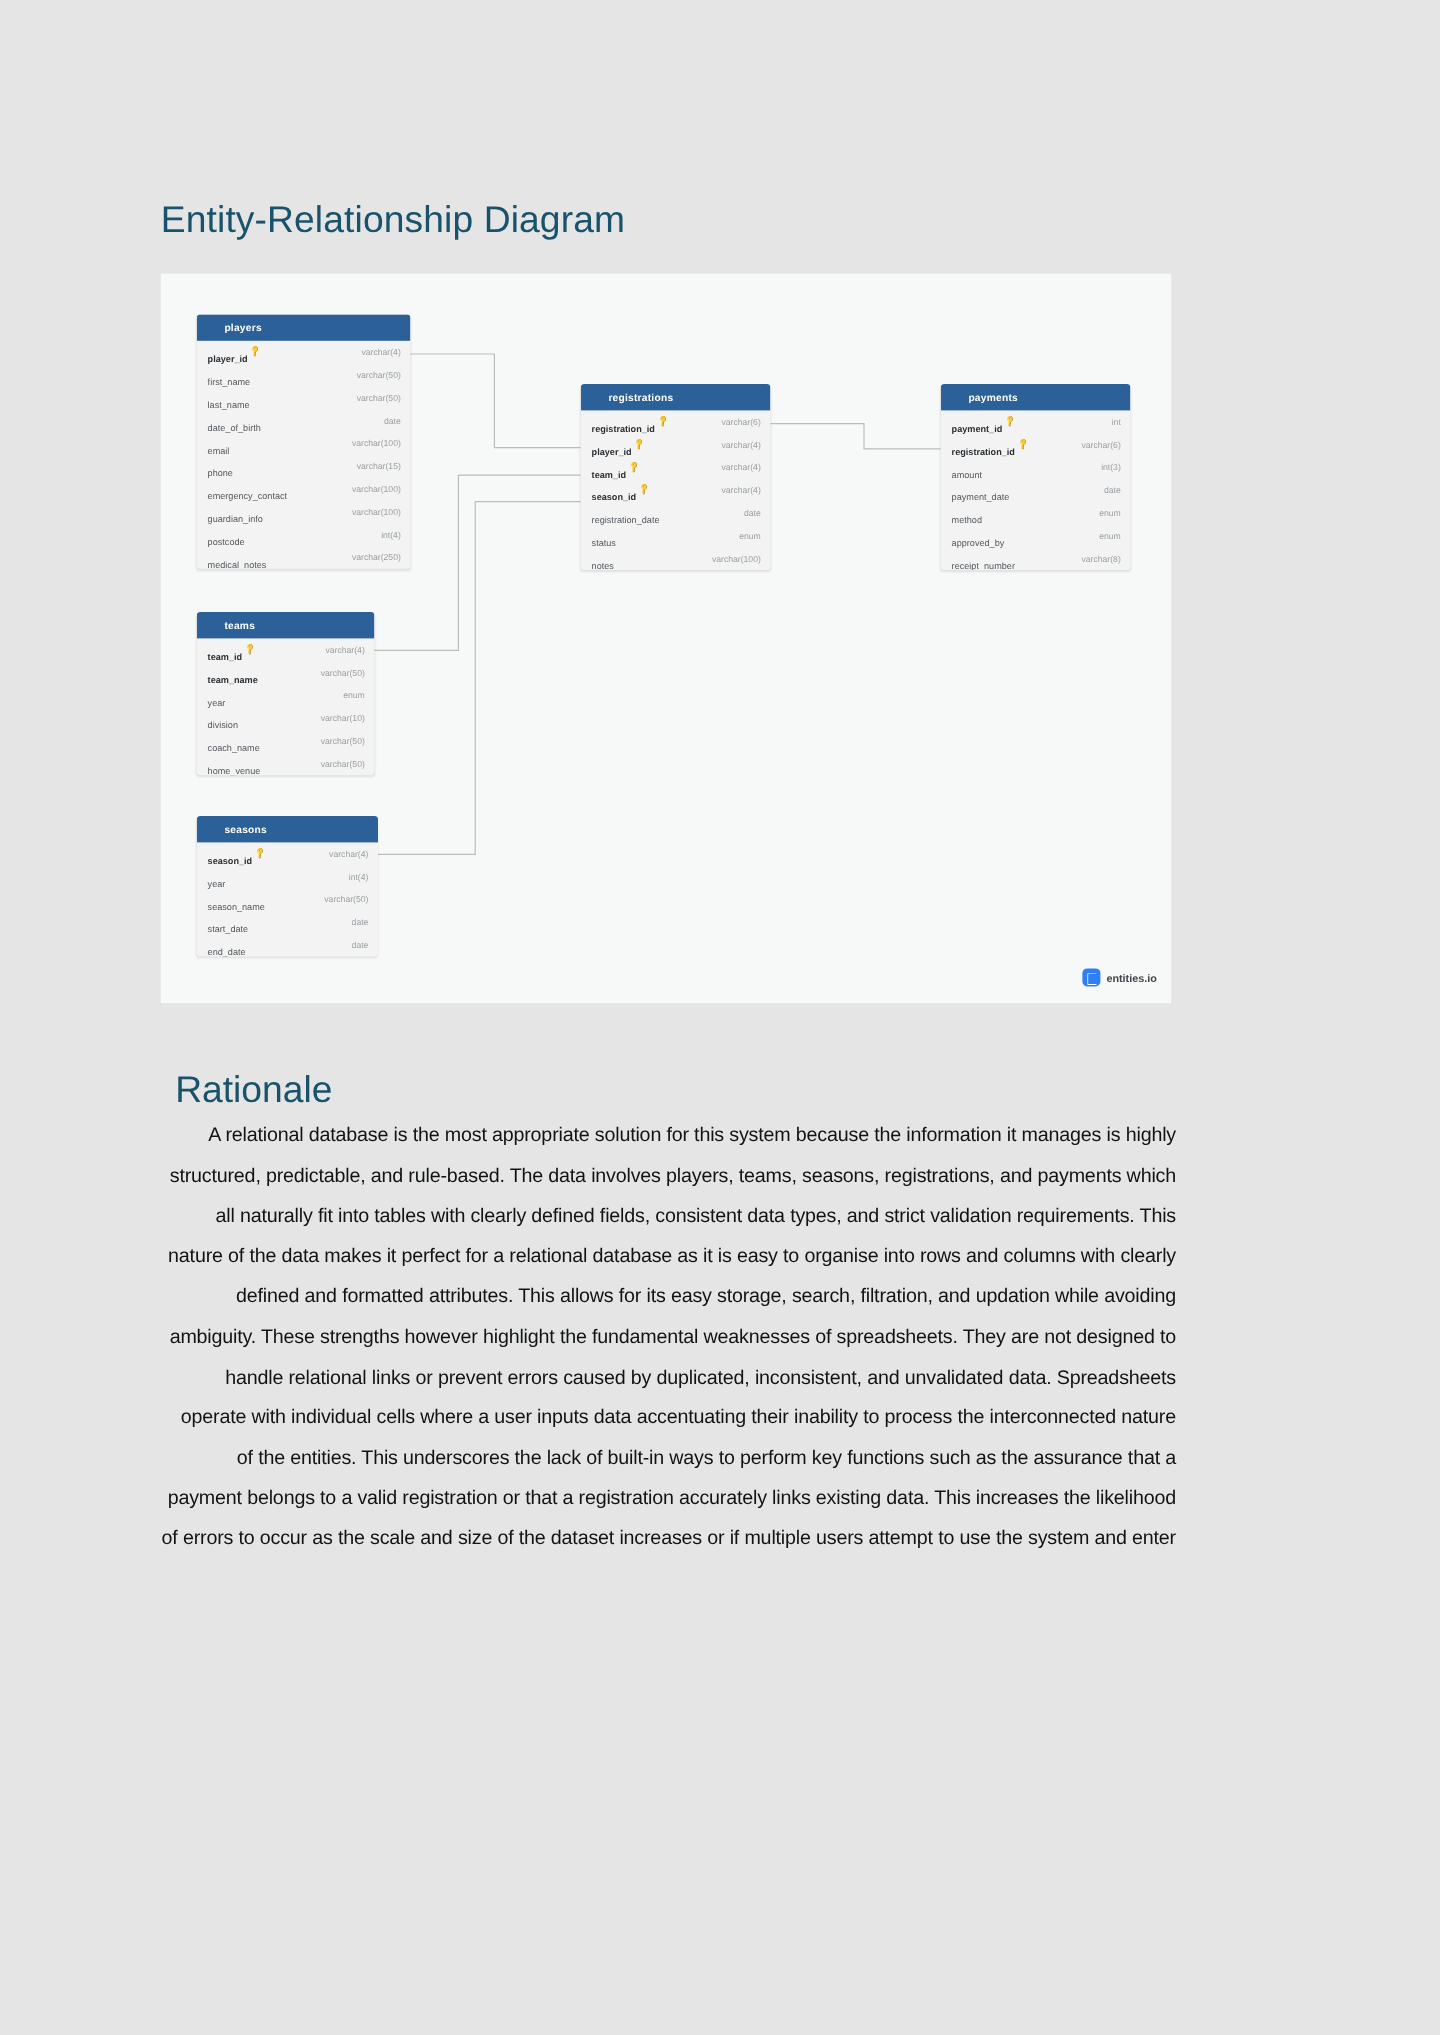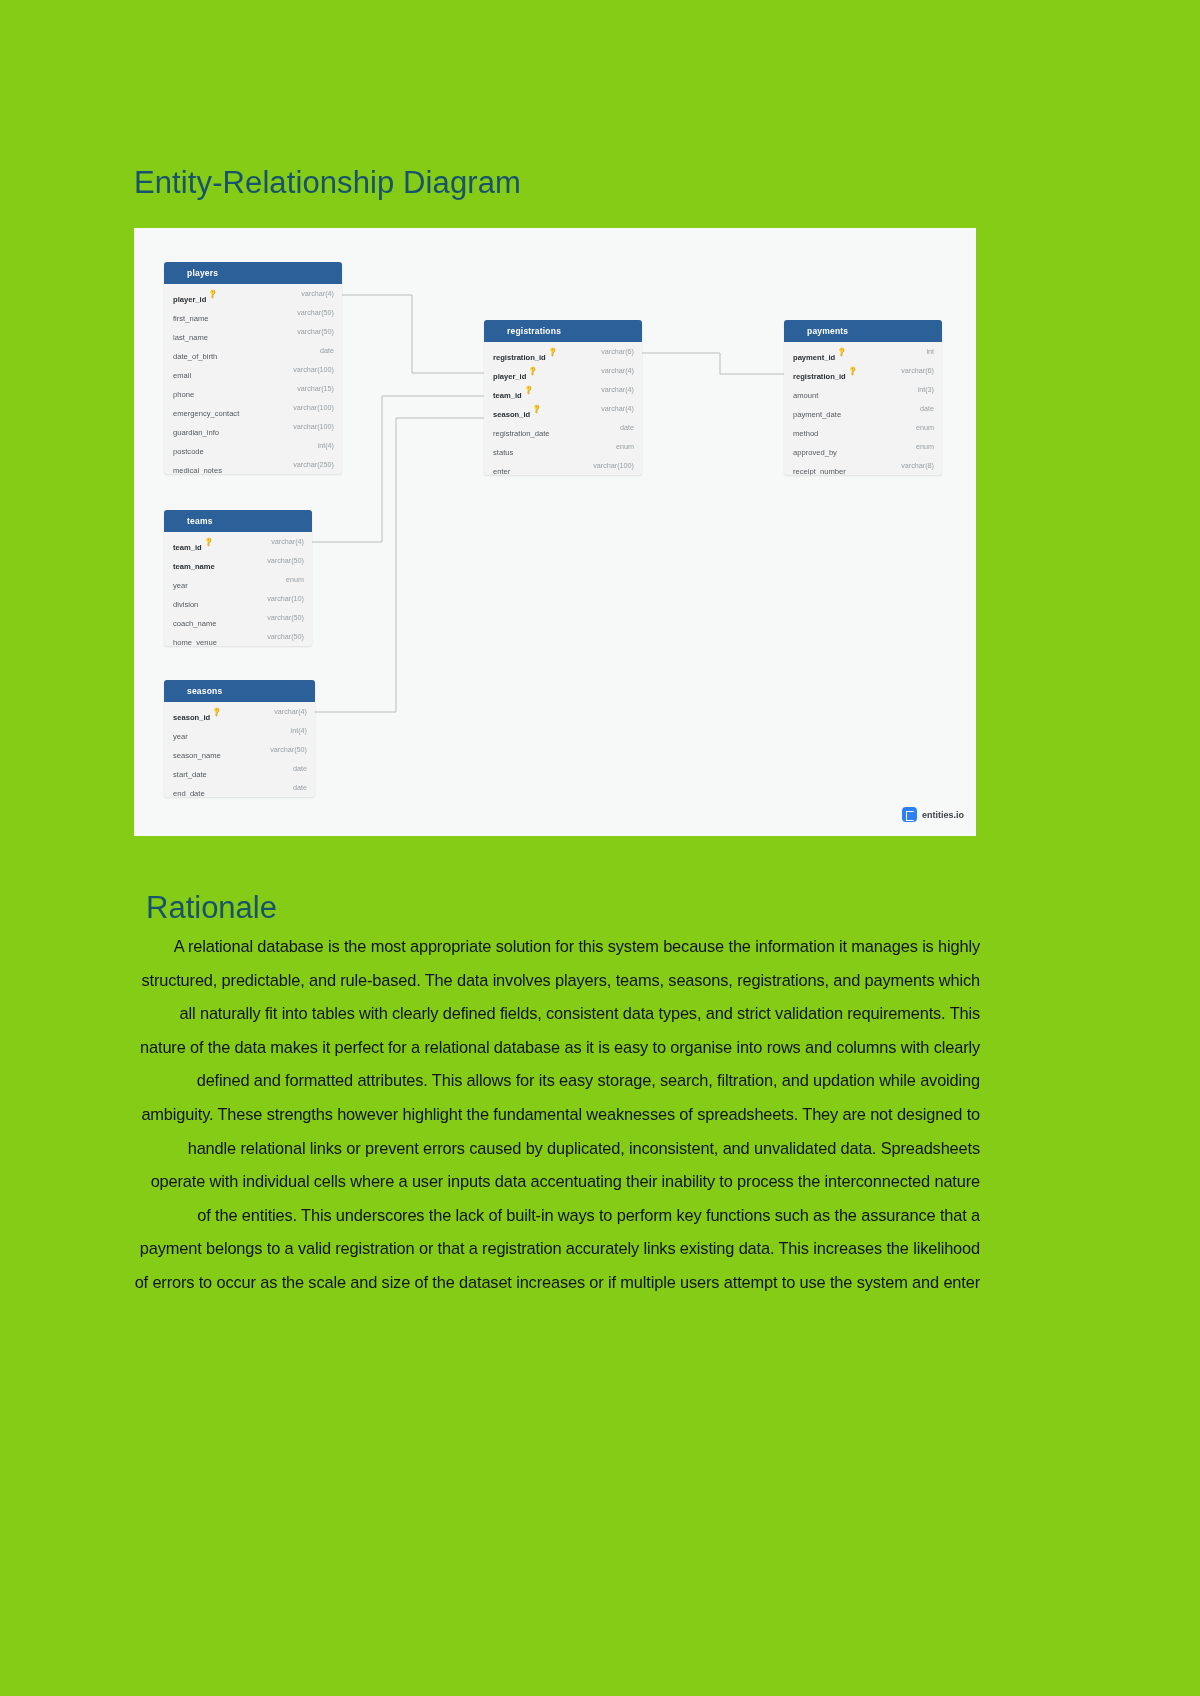--- a/index.html
+++ b/index.html
@@ -12,21 +12,21 @@
     height: 1696px;
     font-family: "Liberation Sans", sans-serif;
     position: relative;
     overflow: hidden;
   }
   .page {
     position: absolute;
     left: 0; top: 0;
     width: 1200px;
     height: 1696px;
-    background: #84cc16;
+    background: #e5e5e5;
   }
   h1.doc-title {
     font-size: 31px;
     font-weight: 400;
     color: #19536b;
     margin: 0;
     position: absolute;
     left: 134px;
     top: 165px;
     letter-spacing: 0.1px;
@@ -296,21 +296,21 @@
         </div>
         <div class="er-row">
           <span class="fname">registration_date</span>
           <span class="ftype">date</span>
         </div>
         <div class="er-row">
           <span class="fname">status</span>
           <span class="ftype">enum</span>
         </div>
         <div class="er-row">
-          <span class="fname">enter</span>
+          <span class="fname">notes</span>
           <span class="ftype">varchar(100)</span>
         </div>
       </div>
 
       <div class="er-table" style="left:650px; top:92px; width:158px;">
         <div class="er-head">payments</div>
         <div class="er-row pk">
           <span class="fname">payment_id</span>
           <span class="key-icon">🔑</span>
           <span class="ftype" style="margin-left:auto">int</span>

